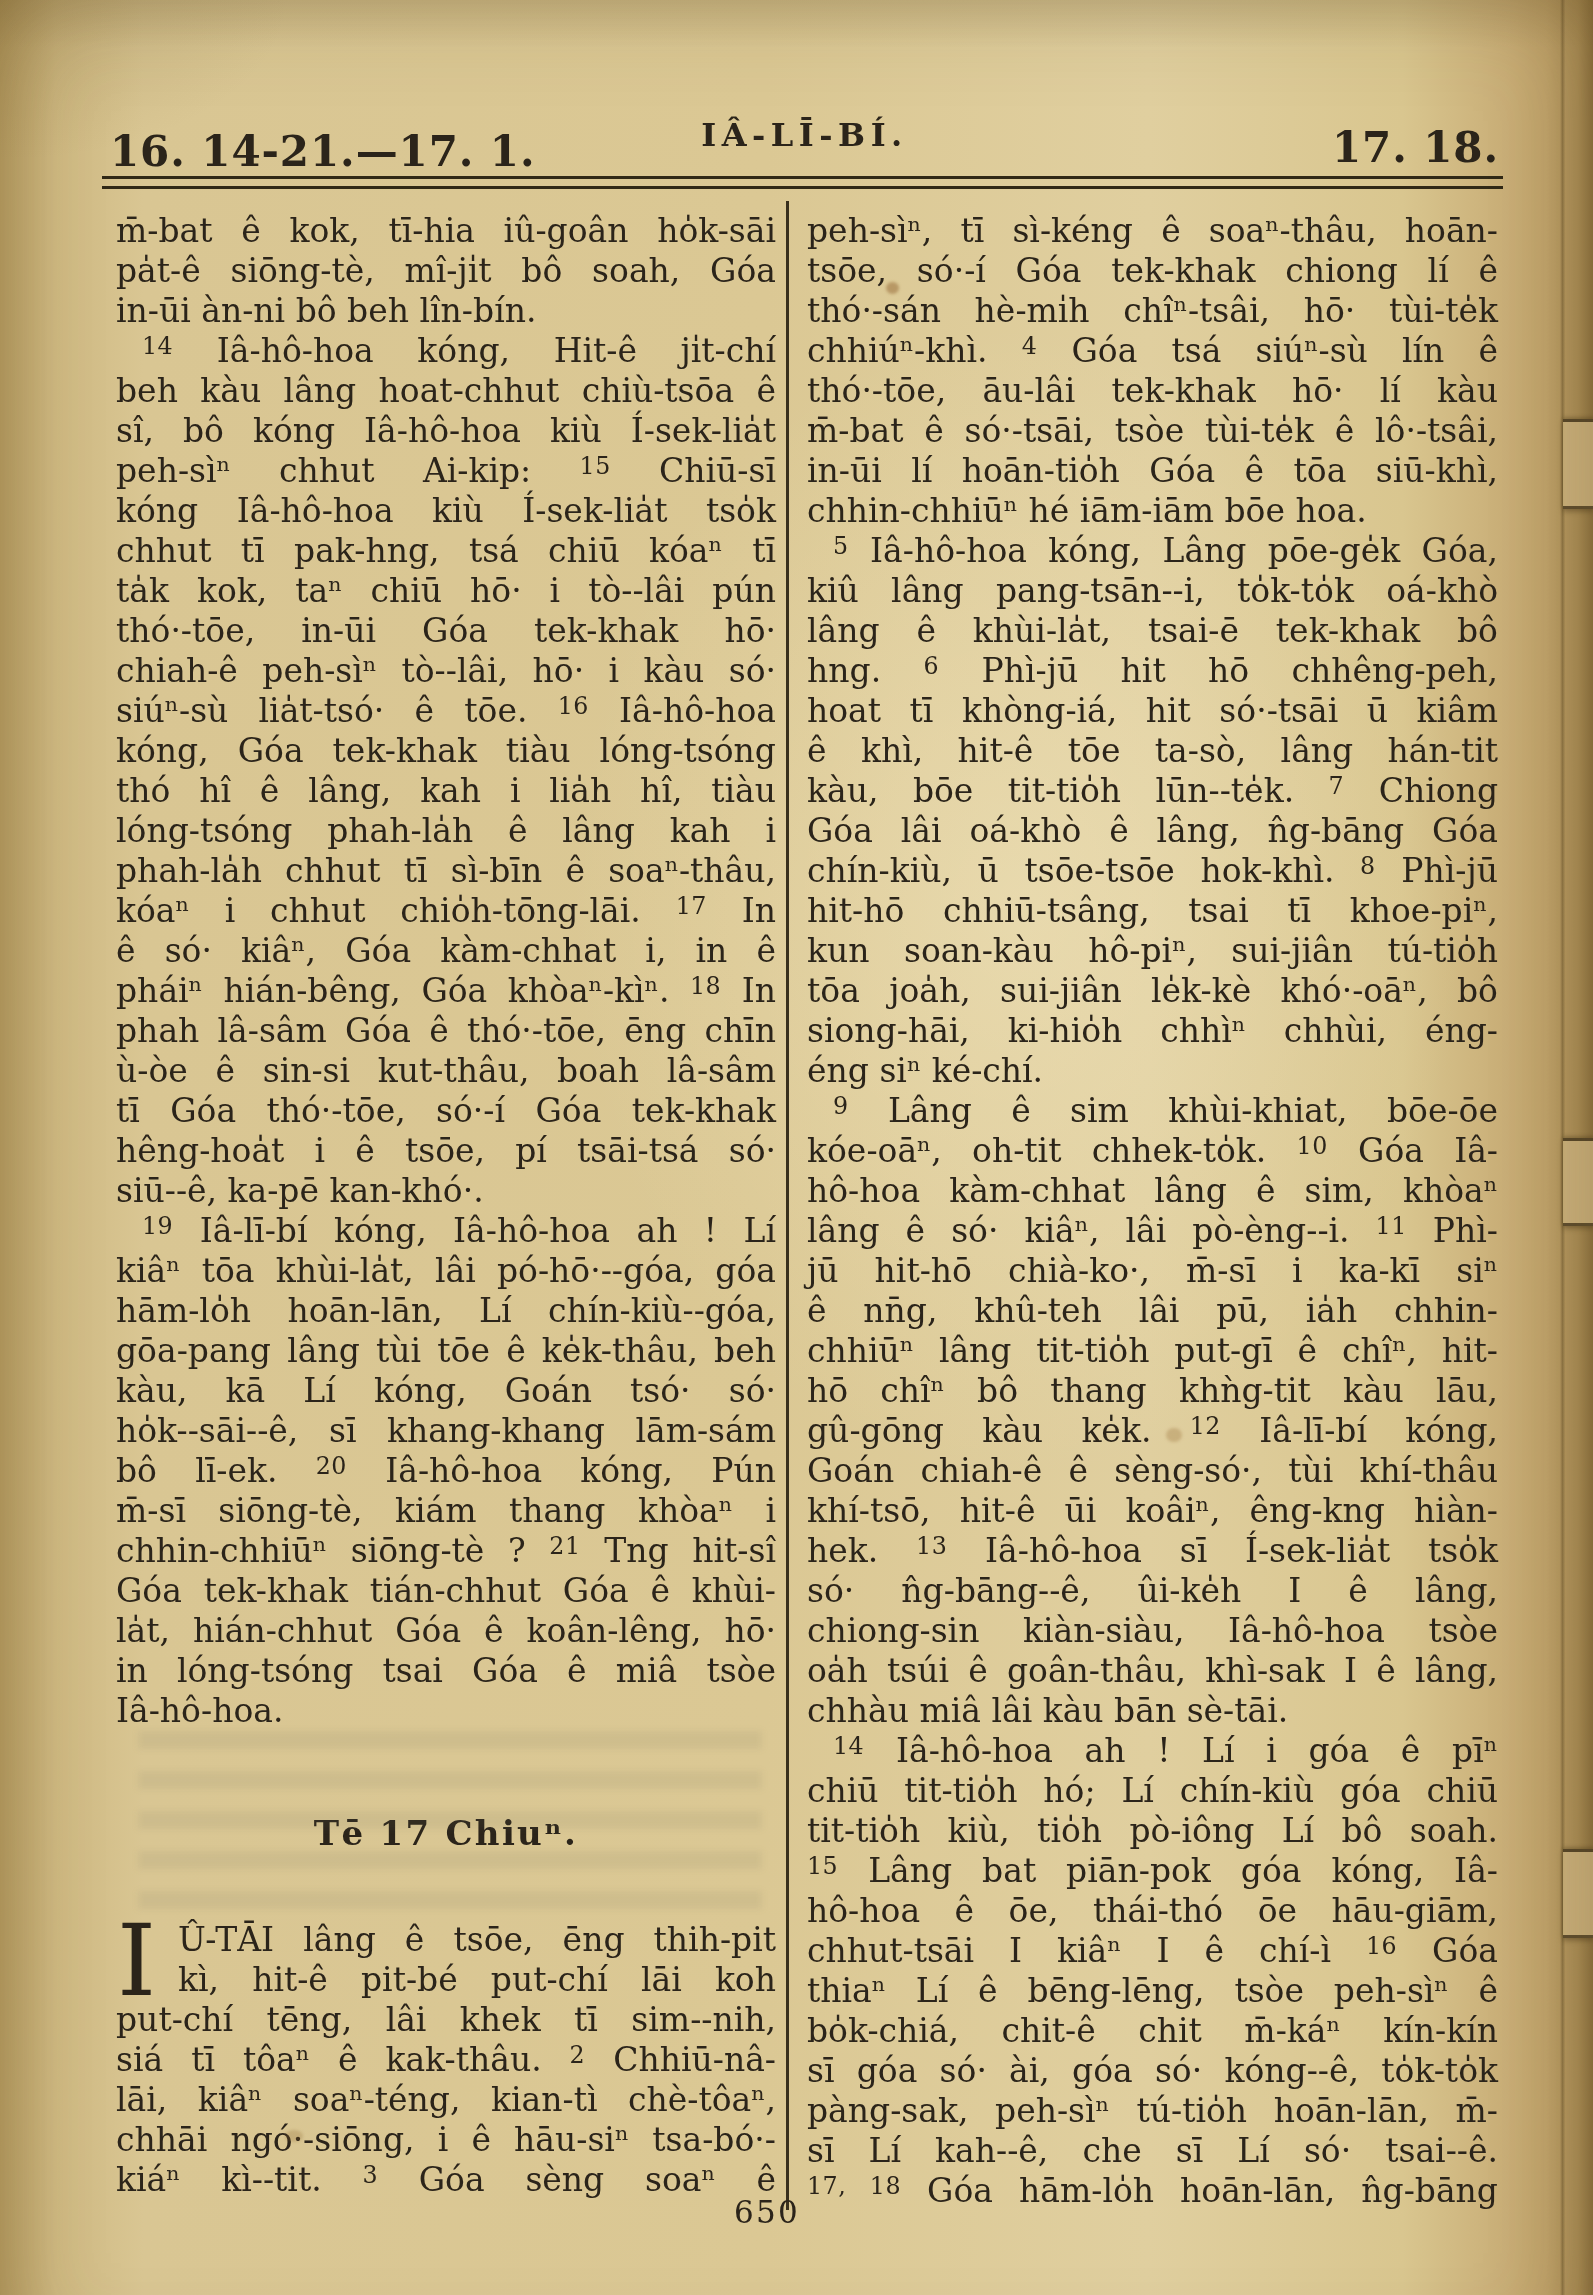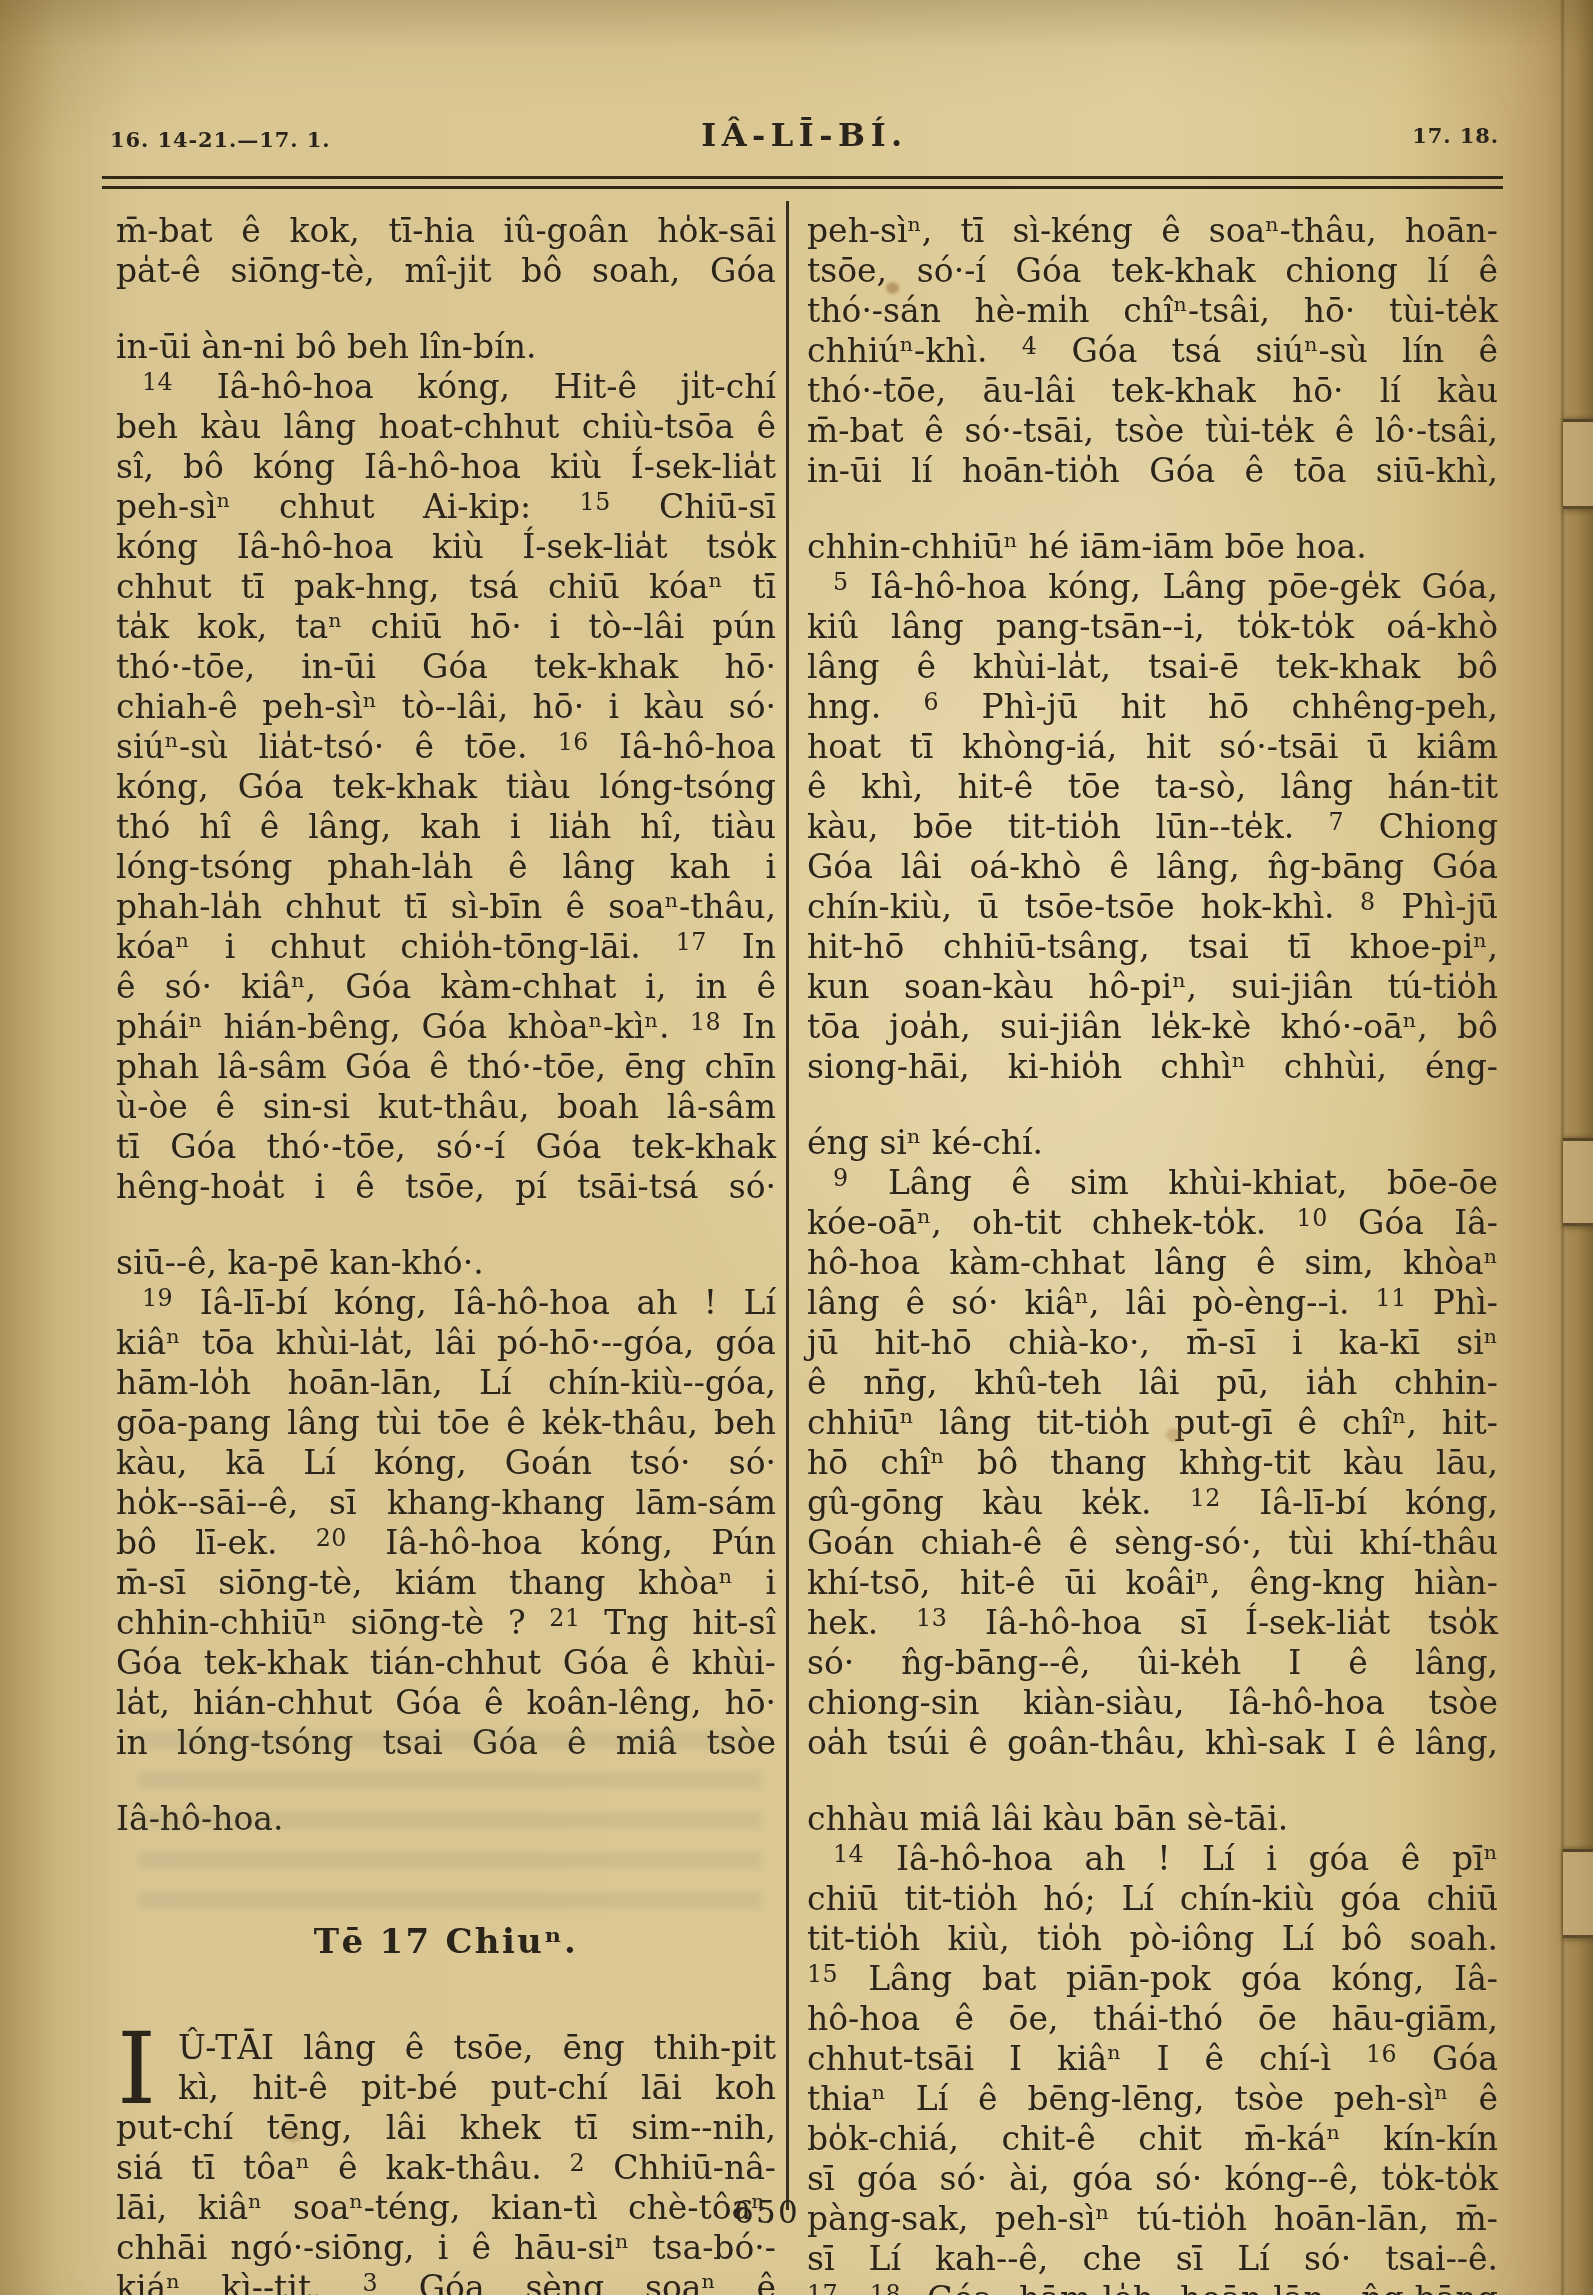--- a/index.html
+++ b/index.html
@@ -23,37 +23,37 @@
   
   .crease{position:absolute;top:0;bottom:0;left:1560px;width:4.6px;
     background:linear-gradient(90deg, rgba(70,52,20,0) 0%, rgba(70,52,20,0.35) 50%, rgba(70,52,20,0.05) 100%);}
   .stitch-tab{position:absolute;left:1563px;width:31px;background:rgba(205,180,128,0.9);
     border-top:3.2px solid rgba(48,35,14,0.75);border-bottom:3.2px solid rgba(48,35,14,0.7);
     box-shadow:0 2.8px 4.6px rgba(60,44,16,0.35), 0 -1.8px 3.7px rgba(60,44,16,0.3);}
   .stain{position:absolute;border-radius:50%;filter:blur(1.8px);}
 
   
   .header{position:absolute;left:110px;right:95px;top:116px;height:60px;}
-  .header-ref{position:absolute;font-weight:bold;font-size:21px;letter-spacing:0.9px;}
+  .header-ref{position:absolute;font-weight:bold;font-size:42px;letter-spacing:0.9px;}
   .header-ref.left{left:0;top:11px;}
   .header-ref.right{right:0;top:7.3px;}
   .header-title{position:absolute;left:50%;transform:translateX(-50%);top:0;
     font-weight:bold;font-size:32px;letter-spacing:5.5px;}
   .rules{position:absolute;left:102px;right:91px;top:176px;height:7.3px;
     border-top:3.7px solid #312916;border-bottom:3.2px solid #312916;}
 
   
   .divider{position:absolute;left:786px;top:201px;width:2.8px;height:2009px;background:#39301d;}
 
   
   .col{position:absolute;top:211px;font-size:33px;line-height:40px;}
   .col.left{left:116px;width:660px;}
   .col.right{left:807px;width:691px;}
   .line{text-align:justify;text-align-last:justify;height:40px;}
-  .line.nj{text-align-last:left;margin-top:36px;}
+  .line.nj{text-align-last:left;}
   .block.para .line:first-child{text-indent:26px;}
   .vnum{font-size:0.72em;position:relative;top:-0.34em;letter-spacing:0.5px;}
 
   .chapter-heading{text-align:center;font-weight:bold;font-size:34px;line-height:41px;
     margin-top:82px;margin-bottom:66px;letter-spacing:2.3px;}
 
   .block.dropcap-para{position:relative;}
   .dropcap{position:absolute;left:0.9px;top:1.8px;font-size:99px;line-height:78px;font-weight:normal;}
   .block.dropcap-para .line.dc{padding-left:62px;}
 

